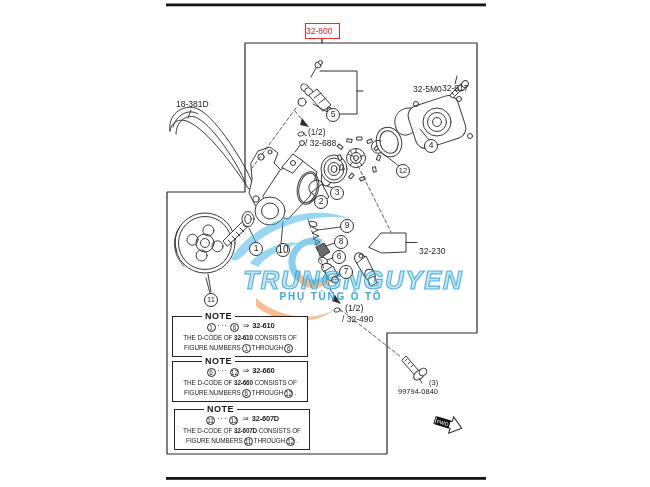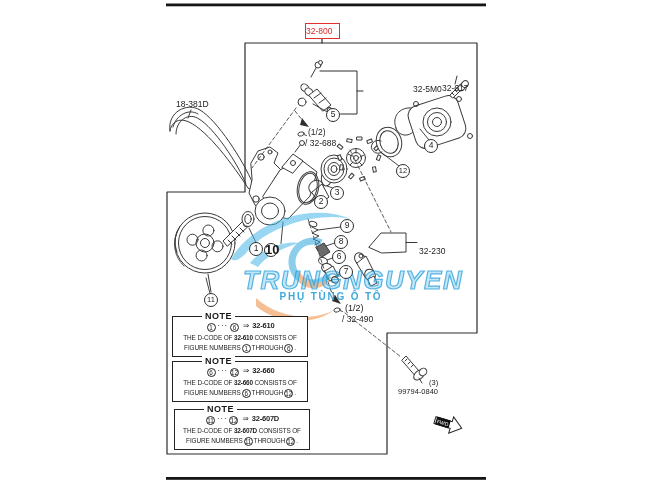--- a/index.html
+++ b/index.html
@@ -282,21 +282,21 @@
 
   <div class="co" style="left:249px;top:242px;">1</div>
   <div class="co" style="left:314px;top:195px;">2</div>
   <div class="co" style="left:330px;top:186px;">3</div>
   <div class="co" style="left:424px;top:139px;">4</div>
   <div class="co" style="left:326px;top:108px;">5</div>
   <div class="co" style="left:332px;top:250px;">6</div>
   <div class="co" style="left:339px;top:265px;">7</div>
   <div class="co" style="left:334px;top:235px;">8</div>
   <div class="co" style="left:340px;top:219px;">9</div>
-  <div class="co" style="left:264px;top:243px;font-size:13px;font-weight:bold;">10</div>
+  <div class="co" style="left:276px;top:243px;font-size:10px;">10</div>
   <div class="co" style="left:204px;top:293px;font-size:7.5px;">11</div>
   <div class="co" style="left:396px;top:164px;font-size:7.5px;">12</div>
 
   <div class="note" style="left:172px;top:316px;">
     <span class="ntitle">NOTE</span>
     <div class="nl1">
       <span class="cnum">1</span><span class="dots">···</span><span class="cnum">6</span><span class="arr">⇒</span><span class="ncode">32-610</span>
     </div>
     <div class="nl2">
       <span>THE D-CODE OF</span>&nbsp;<span class="ncode">32-610</span>&nbsp;<span>CONSISTS OF</span>

